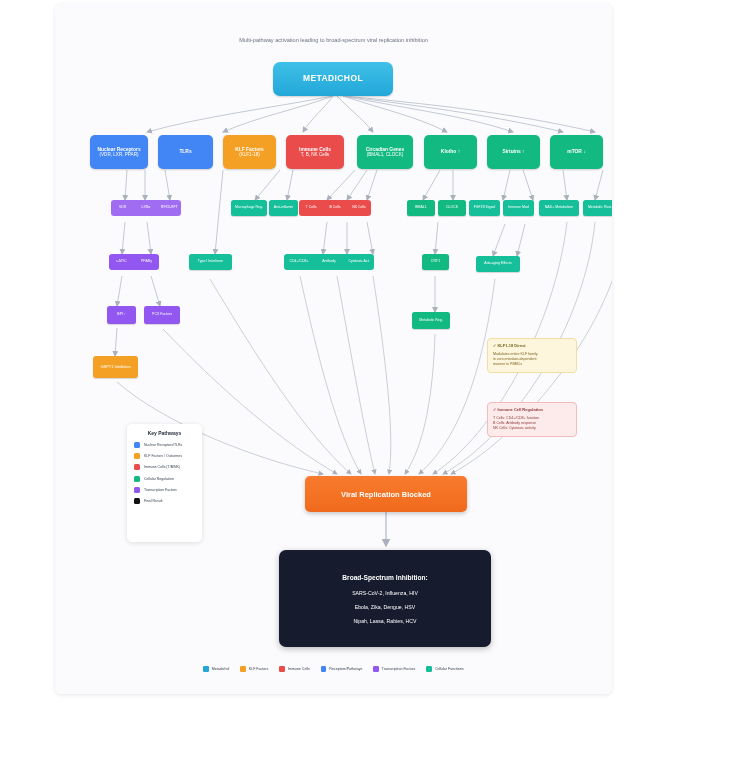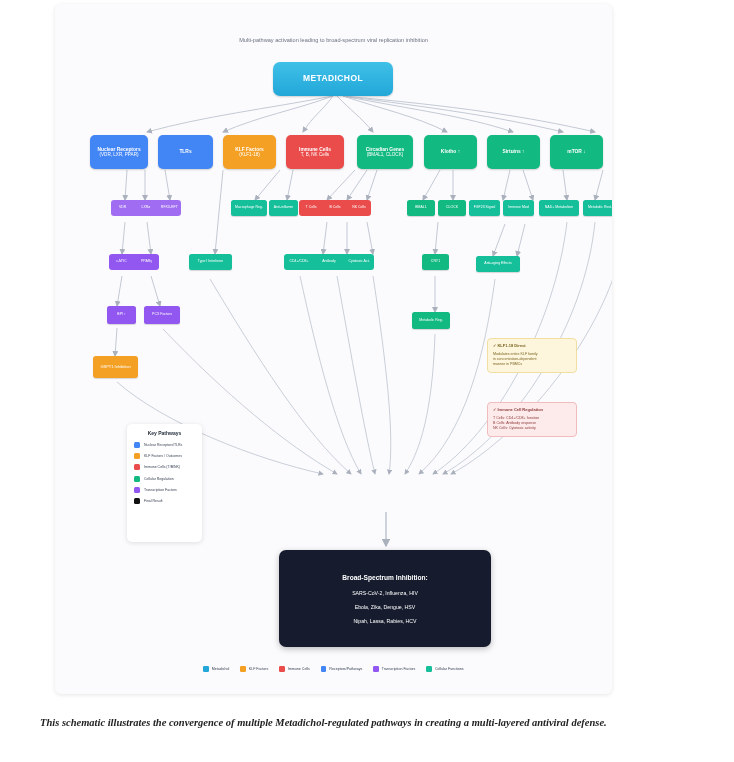--- a/index.html
+++ b/index.html
@@ -304,20 +304,23 @@
       <div class="lgrow">
         <span class="lgsw" style="background:#9257f0"></span>
         <span class="lgtx">Transcription Factors</span>
       </div>
       <div class="lgrow">
         <span class="lgsw" style="background:#111111"></span>
         <span class="lgtx">Final Result</span>
       </div>
     </div>
 
+    <div class="viralblock">
+      <span>Viral Replication Blocked</span>
+    </div>
 
     <div class="blackbox">
       <div class="bbhd">Broad-Spectrum Inhibition:</div>
       <div class="bbln">SARS-CoV-2, Influenza, HIV</div>
       <div class="bbln">Ebola, Zika, Dengue, HSV</div>
       <div class="bbln">Nipah, Lassa, Rabies, HCV</div>
     </div>
 
     <div class="bottomlegend">
       <div class="blitem">
@@ -341,15 +344,14 @@
         <span class="bltx">Transcription Factors</span>
       </div>
       <div class="blitem">
         <span class="blsw" style="background:#15bf9a"></span>
         <span class="bltx">Cellular Functions</span>
       </div>
     </div>
 
   </div>
 
-  <div class="caption">This schematic illustrates the convergence of multiple Metadichol-regulated pathways in creating a multi-layered antiviral defense.</div>
 
 </div>
 
 </body></html>

